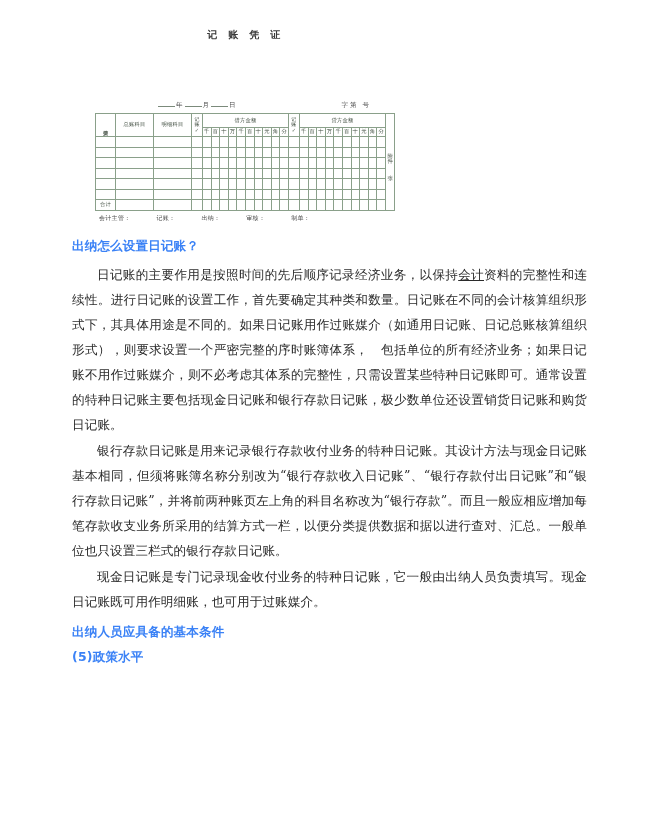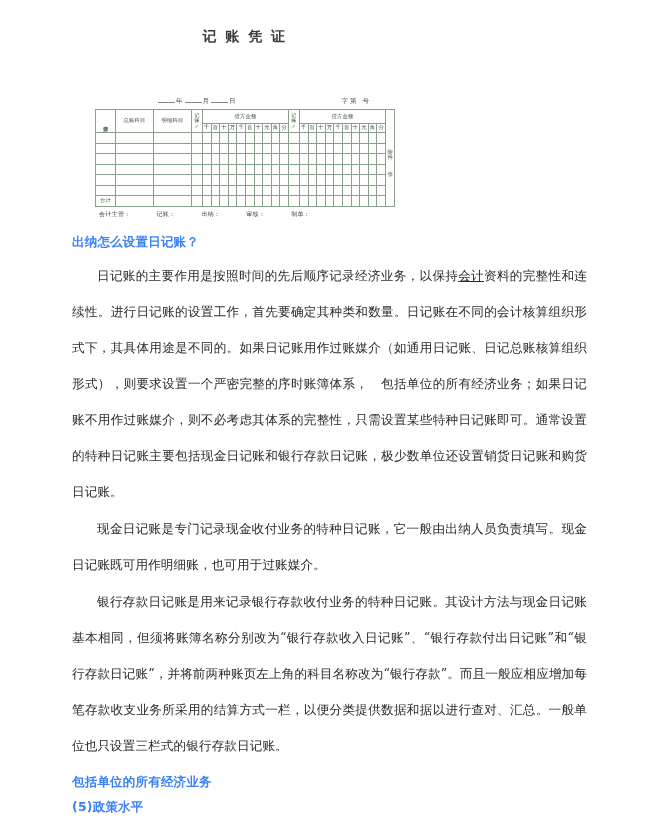--- a/index.html
+++ b/index.html
@@ -23,26 +23,26 @@
     box-sizing: border-box;
   }
 
   
   .voucher-wrap {
     width: 300px;
     margin: 28px 0 0 95px;
   }
   .voucher-title {
     text-align: center;
-    font-size: 14px;
+    font-size: 10px;
     font-weight: bold;
     letter-spacing: 2.5px;
     color: #3a3a3a;
-    margin-bottom: 8px;
-    font-family: Liberation Sans, sans-serif;
+    margin-bottom: 16px;
+    font-family: Liberation Mono, monospace;
   }
   .voucher-subline {
     display: flex;
     justify-content: space-between;
     align-items: flex-end;
     font-size: 6.5px;
     color: #4a4a4a;
     padding: 0 6px 3px 0;
     letter-spacing: 0.4px;
   }
@@ -154,21 +154,21 @@
     color: #3b82f6;
     margin: 0 0 6px 0;
     letter-spacing: 0.2px;
     line-height: 1.5;
   }
   h2.heading.mt {
     margin-top: 9px;
   }
   p.para {
     font-size: 12.6px;
-    line-height: 36px;
+    line-height: 25px;
     margin: 0 0 1px 0;
     text-align: justify;
     text-justify: inter-ideograph;
     text-indent: 25px;
     color: #2b2b2b;
     letter-spacing: 0.1px;
   }
   .ul-link {
     text-decoration: underline;
     text-underline-offset: 1px;
@@ -465,21 +465,21 @@
         <span>审核：</span>
         <span>制单：</span>
       </div>
   </div>
 
   <div class="content">
     <h2 class="heading">出纳怎么设置日记账？</h2>
 
     <div id="paragraphs">
         <p class="para"><span>日记账的主要作用是按照时间的先后顺序记录经济业务，以保持</span><span class="ul-link">会计</span><span>资料的完整性和连续性。进行日记账的设置工作，首先要确定其种类和数量。日记账在不同的会计核算组织形式下，其具体用途是不同的。如果日记账用作过账媒介（如通用日记账、日记总账核算组织形式），则要求设置一个严密完整的序时账簿体系，　包括单位的所有经济业务；如果日记账不用作过账媒介，则不必考虑其体系的完整性，只需设置某些特种日记账即可。通常设置的特种日记账主要包括现金日记账和银行存款日记账，极少数单位还设置销货日记账和购货日记账。</span></p>
+        <p class="para"><span>银行存款日记账是用来记录银行存款收付业务的特种日记账。其设计方法与现金日记账基本相同，但须将账簿名称分别改为“银行存款收入日记账”、“银行存款付出日记账”和“银行存款日记账”，并将前两种账页左上角的科目名称改为“银行存款”。而且一般应相应增加每笔存款收支业务所采用的结算方式一栏，以便分类提供数据和据以进行查对、汇总。一般单位也只设置三栏式的银行存款日记账。</span></p>
         <p class="para"><span>现金日记账是专门记录现金收付业务的特种日记账，它一般由出纳人员负责填写。现金日记账既可用作明细账，也可用于过账媒介。</span></p>
-        <p class="para"><span>银行存款日记账是用来记录银行存款收付业务的特种日记账。其设计方法与现金日记账基本相同，但须将账簿名称分别改为“银行存款收入日记账”、“银行存款付出日记账”和“银行存款日记账”，并将前两种账页左上角的科目名称改为“银行存款”。而且一般应相应增加每笔存款收支业务所采用的结算方式一栏，以便分类提供数据和据以进行查对、汇总。一般单位也只设置三栏式的银行存款日记账。</span></p>
       </div>
 
-    <h2 class="heading mt">包括单位的所有经济业务</h2>
+    <h2 class="heading mt">出纳人员应具备的基本条件</h2>
     <h2 class="heading">(5)政策水平</h2>
   </div>
 
 </div>
 
 </body></html>

